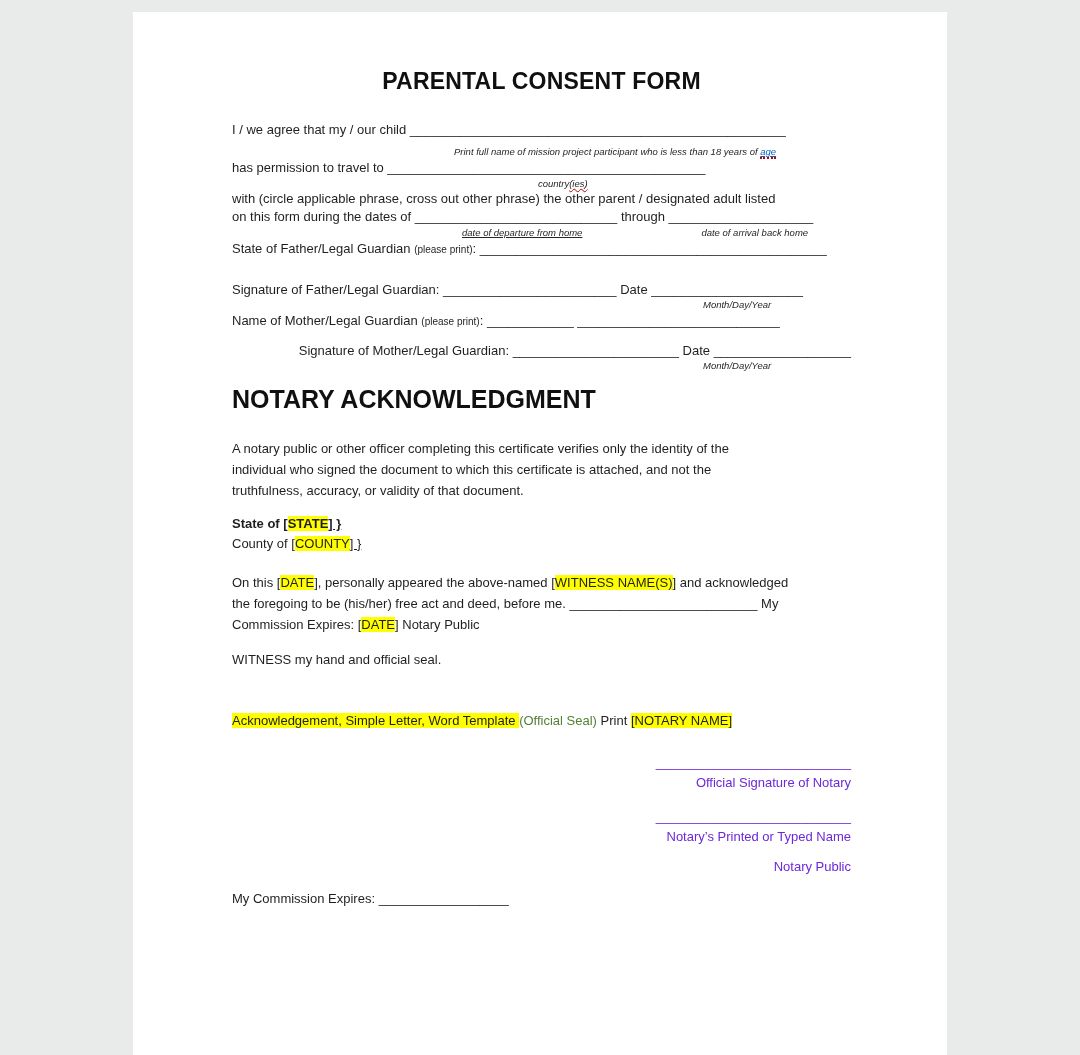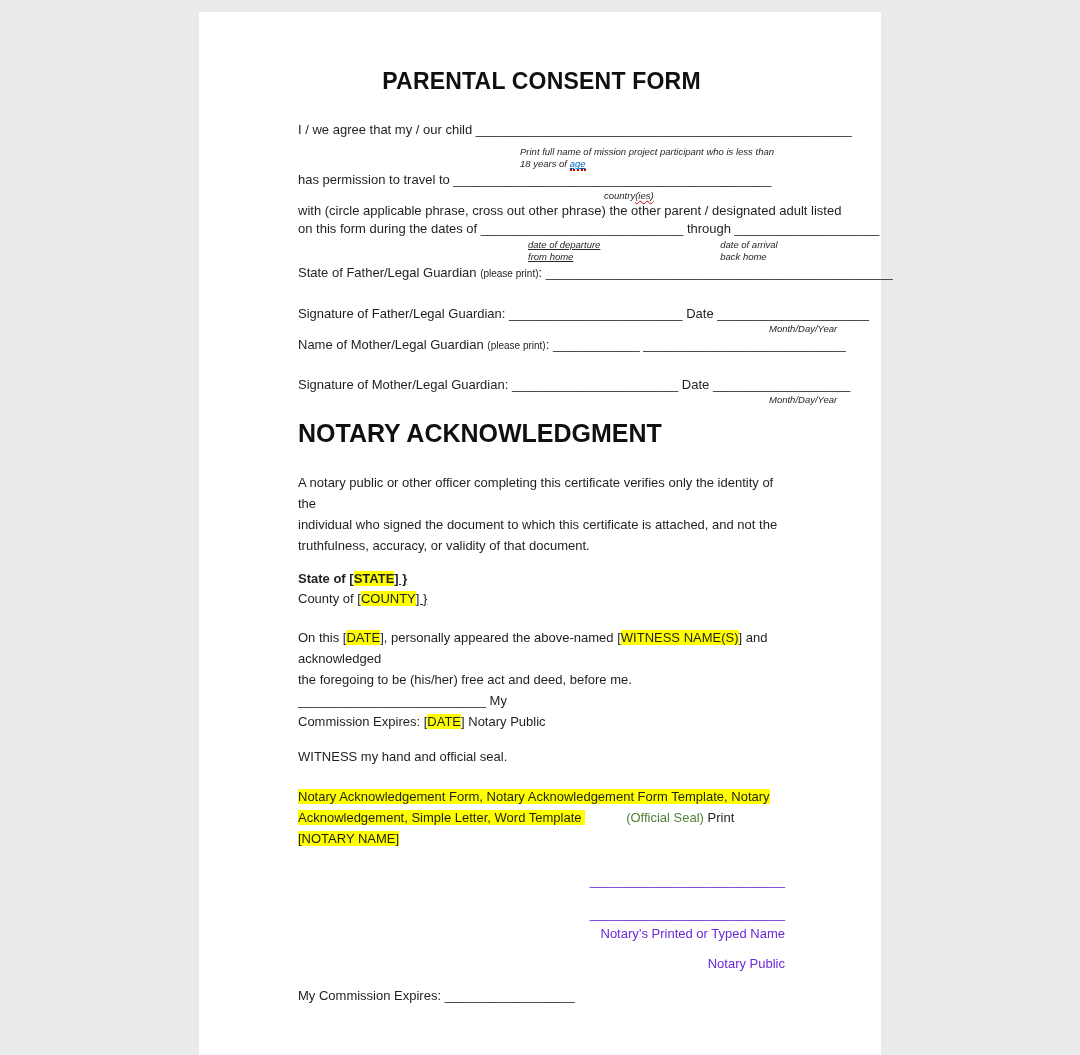--- a/index.html
+++ b/index.html
@@ -4,21 +4,21 @@
 <style>
   * { box-sizing: border-box; margin: 0; padding: 0; }
   html, body { width: 1080px; height: 1055px; }
   body {
     background: var(--backdrop, #e9eaea);
     font-family: "Liberation Sans", "DejaVu Sans", sans-serif;
     color: #1f1f1f;
     overflow: hidden;
   }
   .page {
-    width: 682px;
+    width: 814px;
     height: 1043px;
     margin: 12px auto 0;
     background: var(--page, #ffffff);
   }
   .doc { padding: 56px 96px 0 99px; font-size: 13px; }
 
   .title {
     font-size: 23px; font-weight: bold; text-align: center;
     color: #101010; letter-spacing: .2px; line-height: 26px;
     margin-bottom: 27px;
@@ -36,40 +36,40 @@
   .cap-child { margin: 7px 0 1px 222px; }
   .cap-country { margin: 1px 0 0 306px; }
   .caption-row { display: flex; margin-top: 1px; }
   .cap-dep { margin-left: 230px; text-decoration: underline; }
   .cap-arr { margin-left: 119px; }
   .cap-month { margin-left: 471px; }
 
   .l-father-name { margin-top: 1px; }
   .l-father-sig { margin-top: 22px; }
   .l-mother-name { margin-top: 1px; }
-  .l-mother-sig { margin-top: 21px; }
+  .l-mother-sig { margin-top: 11px; text-align: right; }
 
   .disclosure { margin-top: 25px; }
   .l-state { margin-top: 13px; line-height: 20px; font-weight: bold; }
   .l-county { line-height: 20px; }
   .appearance { margin-top: 18px; }
   .perjury { margin-top: 33px; }
   .l-witness { margin-top: 16px; }
   .keywords { margin-top: 20px; }
 
   .right { text-align: right; color: #6d28d9; }
   .sigblank-1 { margin-top: 24px; line-height: 16px; }
   .siglabel { margin-top: 3px; line-height: 18px; }
   .sigblank-2 { margin-top: 17px; line-height: 16px; }
   .notary-public { margin-top: 12px; line-height: 18px; }
   .l-commission { margin-top: 14px; }
 
   
   .seg-hl { background: var(--highlight, #ffff00); }
-  .seg-green { color: var(--seal-green, #538135); margin-left: 41px; }
+  .seg-green { color: var(--seal-green, #538135); }
   .seg-sub { font-size: 10px; }
   .seg-ul { text-decoration: underline; }
   .seg-link {
     color: var(--link, #0563c1);
     text-decoration: underline;
     border-bottom: 2px dotted var(--squiggle, #c00000);
   }
   .seg-wavy {
     text-decoration: underline wavy var(--squiggle, #c00000);
     text-decoration-skip-ink: none;
@@ -114,23 +114,24 @@
 truthfulness, accuracy, or validity of that document.</p>
 
       <div class="line l-state"><span>State of [</span><span class="seg-hl">STATE</span><span class="seg-ul">] }</span></div>
       <div class="line l-county"><span>County of [</span><span class="seg-hl">COUNTY</span><span class="seg-ul">] }</span></div>
 
       <p class="para appearance"><span>On this [</span><span class="seg-hl">DATE</span><span>], personally appeared the above-named [</span><span class="seg-hl">WITNESS NAME(S)</span><span>] and acknowledged</span><br><span>the foregoing to be (his/her) free act and deed, before me. </span><span>__________________________</span><span> My</span><br><span>Commission Expires: [</span><span class="seg-hl">DATE</span><span>] Notary Public</span></p>
 
 
       <div class="line l-witness">WITNESS my hand and official seal.</div>
 
-      <p class="para keywords"><span class="seg-hl">Notary Acknowledgement Form, Notary Acknowledgement Form Template, Notary</span><br><span class="seg-hl">Acknowledgement, Simple Letter, Word Template </span><span class="seg-green">(Official Seal)</span><span> Print </span><span class="seg-hl">[NOTARY NAME]</span></p>
+      <p class="para keywords"><br><span class="seg-hl">Acknowledgement, Simple Letter, Word Template </span><span class="seg-green">(Official Seal)</span><span> Print </span><span class="seg-hl">[NOTARY NAME]</span></p>
 
       <div class="line right sigblank-1">___________________________</div>
+      <div class="line right siglabel">Official Signature of Notary</div>
 
       <div class="line right sigblank-2">___________________________</div>
       <div class="line right siglabel">Notary’s Printed or Typed Name</div>
 
       <div class="line right notary-public">Notary Public</div>
 
       <div class="line l-commission"><span>My Commission Expires: </span><span>__________________</span></div>
 
     </div>
   </div>

